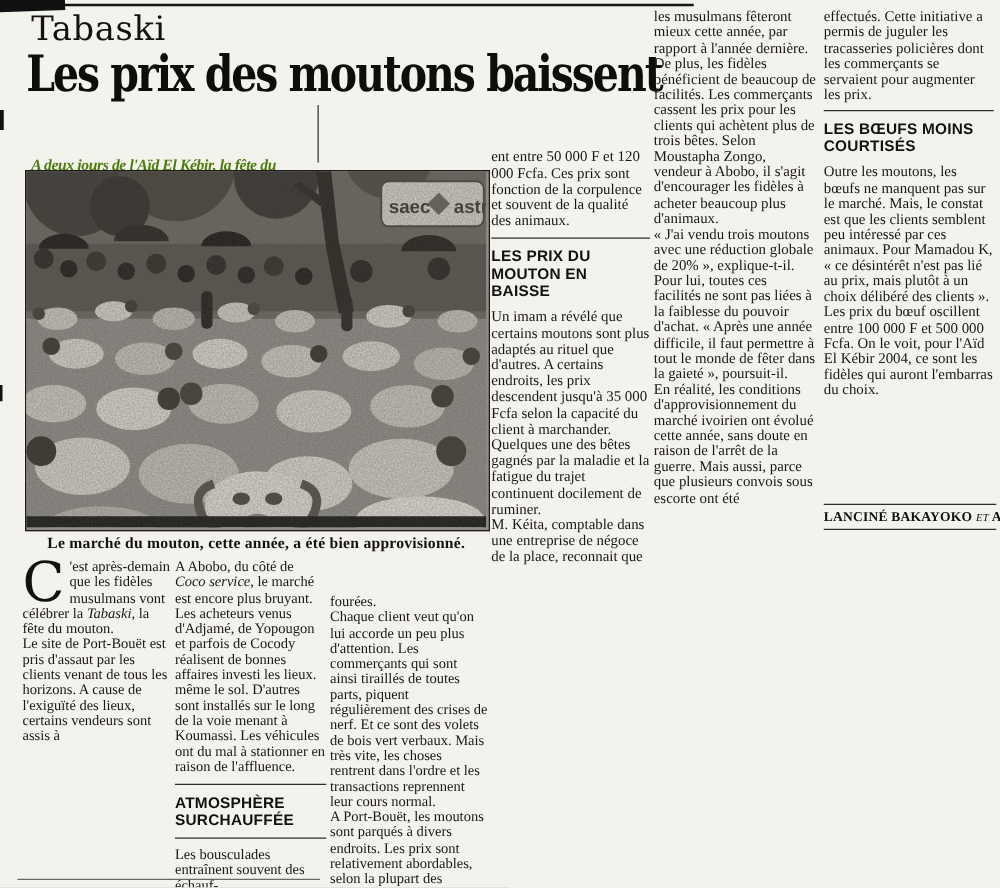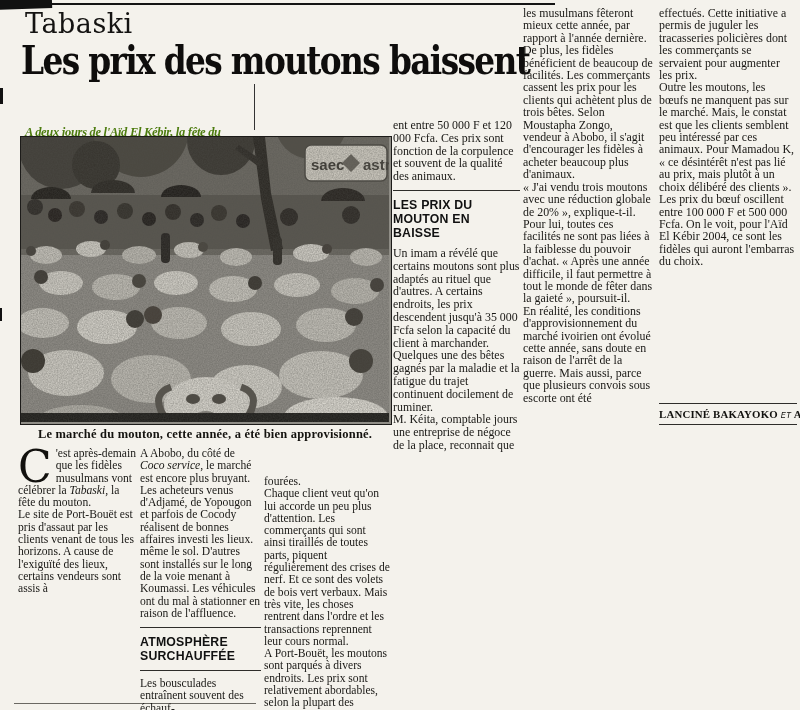--- a/index.html
+++ b/index.html
@@ -51,21 +51,21 @@
     font-size:12.3px;line-height:14px;letter-spacing:.2px;color:#111;
     border-top:1px solid #2e2d2a;padding-top:7px;margin:7px 0 7px 0;
   }
   .subhead.ruled-below{border-bottom:1px solid #2e2d2a;padding-bottom:7px;}
   .byline{
     position:absolute;left:659px;top:403px;width:138px;
     border-top:1px solid #2e2d2a;border-bottom:1px solid #2e2d2a;
     padding:4px 0 3px 0;text-align:center;
     font-weight:bold;font-size:10.8px;letter-spacing:.2px;color:#12110e;white-space:nowrap;
   }
-  .byline .amp{font-size:8.5px;font-style:italic;font-weight:normal;font-family:Liberation Mono, monospace;}
+  .byline .amp{font-size:8.5px;font-style:italic;font-weight:normal;}
   .dropcap{
     float:left;font-family:"DejaVu Serif", serif;font-size:44px;line-height:34px;
     padding:2px 4px 0 0;color:#12110e;
   }
   .it{font-style:italic;}
 </style>
 </head>
 <body>
 
 <div class="page">
@@ -183,31 +183,32 @@
 
       <rect x="0" y="0" width="368" height="285" filter="url(#grain)"></rect>
     </svg>
   </div>
   <div class="caption">Le marché du mouton, cette année, a été bien approvisionné.</div>
 
   <div class="col col3">
     <p>ent entre 50 000 F et 120 000 Fcfa. Ces prix sont fonction de la corpulence et souvent de la qualité des animaux.</p>
     <div class="subhead">LES PRIX DU MOUTON EN BAISSE</div>
     <p>Un imam a révélé que certains moutons sont plus adaptés au rituel que d'autres. A certains endroits, les prix descendent jusqu'à 35 000 Fcfa selon la capacité du client à marchander. Quelques une des bêtes gagnés par la maladie et la fatigue du trajet continuent docilement de ruminer.</p>
-    <p>M. Kéita, comptable jours une entreprise de négoce de la place, reconnait que</p>
+    <p>M. Kéita, comptable dans une entreprise de négoce de la place, reconnait que</p>
   </div>
 
   <div class="col col4">
     <p>les musulmans fêteront mieux cette année, par rapport à l'année dernière. De plus, les fidèles bénéficient de beaucoup de facilités. Les commerçants cassent les prix pour les clients qui achètent plus de trois bêtes. Selon Moustapha Zongo, vendeur à Abobo, il s'agit d'encourager les fidèles à acheter beaucoup plus d'animaux.</p>
     <p>« J'ai vendu trois moutons avec une réduction globale de 20% », explique-t-il. Pour lui, toutes ces facilités ne sont pas liées à la faiblesse du pouvoir d'achat. « Après une année difficile, il faut permettre à tout le monde de fêter dans la gaieté », poursuit-il.</p>
     <p>En réalité, les conditions d'approvisionnement du marché ivoirien ont évolué cette année, sans doute en raison de l'arrêt de la guerre. Mais aussi, parce que plusieurs convois sous escorte ont été</p>
   </div>
 
   <div class="col col5">
     <p>effectués. Cette initiative a permis de juguler les tracasseries policières dont les commerçants se servaient pour augmenter les prix.</p>
+    <div class="subhead">LES BŒUFS MOINS COURTISÉS</div>
     <p>Outre les moutons, les bœufs ne manquent pas sur le marché. Mais, le constat est que les clients semblent peu intéressé par ces animaux. Pour Mamadou K, « ce désintérêt n'est pas lié au prix, mais plutôt à un choix délibéré des clients ». Les prix du bœuf oscillent entre 100 000 F et 500 000 Fcfa. On le voit, pour l'Aïd El Kébir 2004, ce sont les fidèles qui auront l'embarras du choix.</p>
   </div>
 
   <div class="byline"><span>LANCINÉ BAKAYOKO</span> <span class="amp">ET</span> <span>A.O.</span></div>
 
   <div class="col bcol bcol1">
     <p><span class="dropcap">C</span><span>'est après-demain que les fidèles musulmans vont célébrer la </span><span class="it">Tabaski</span><span>, la fête du mouton.</span></p>
     <p>Le site de Port-Bouët est pris d'assaut par les clients venant de tous les horizons. A cause de l'exiguïté des lieux, certains vendeurs sont assis à</p>
   </div>
 

